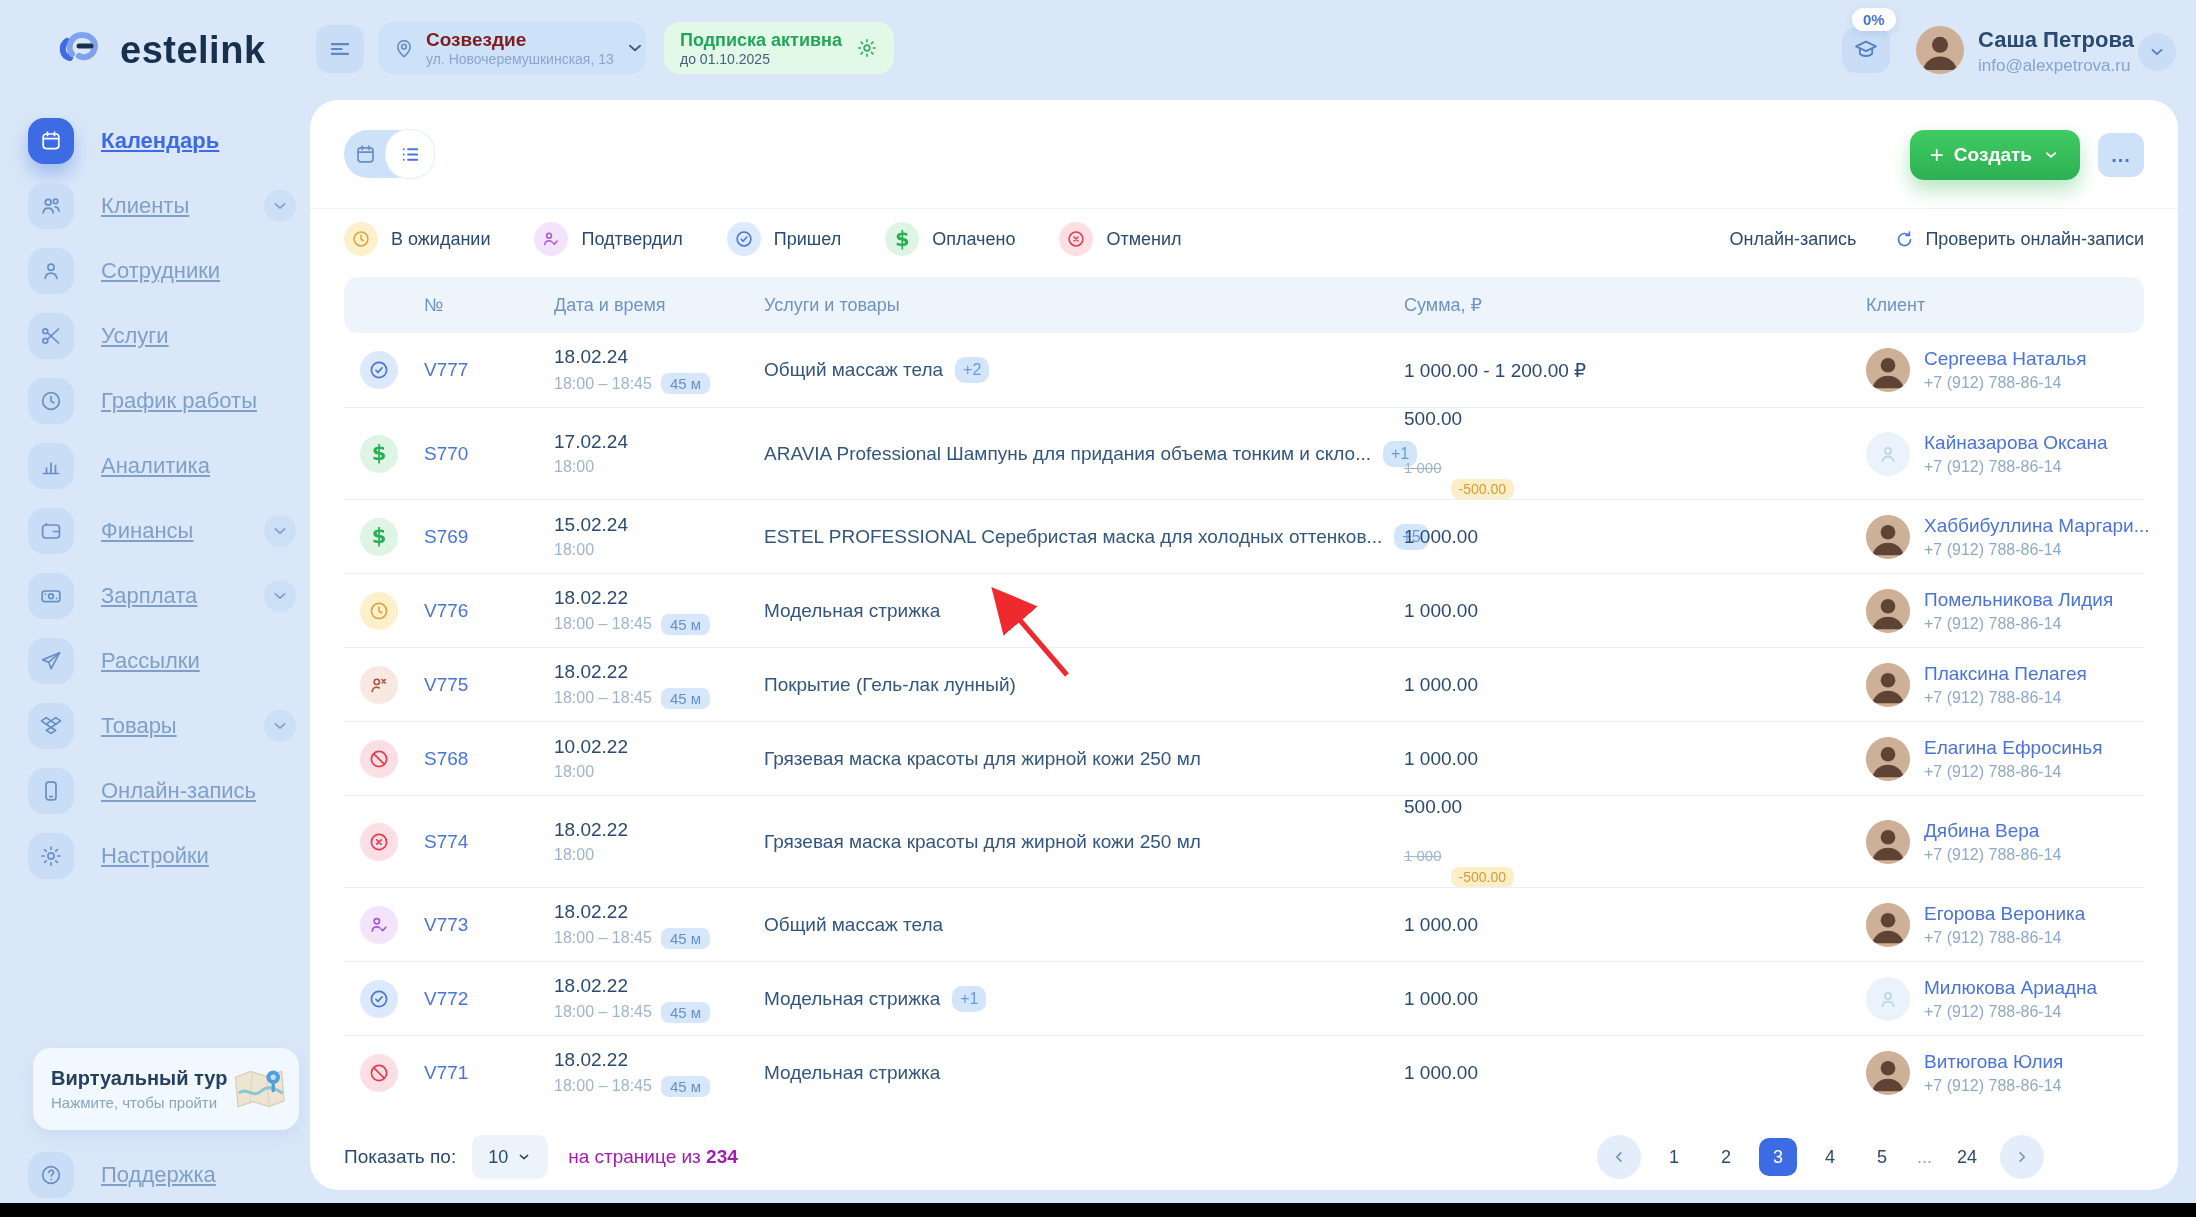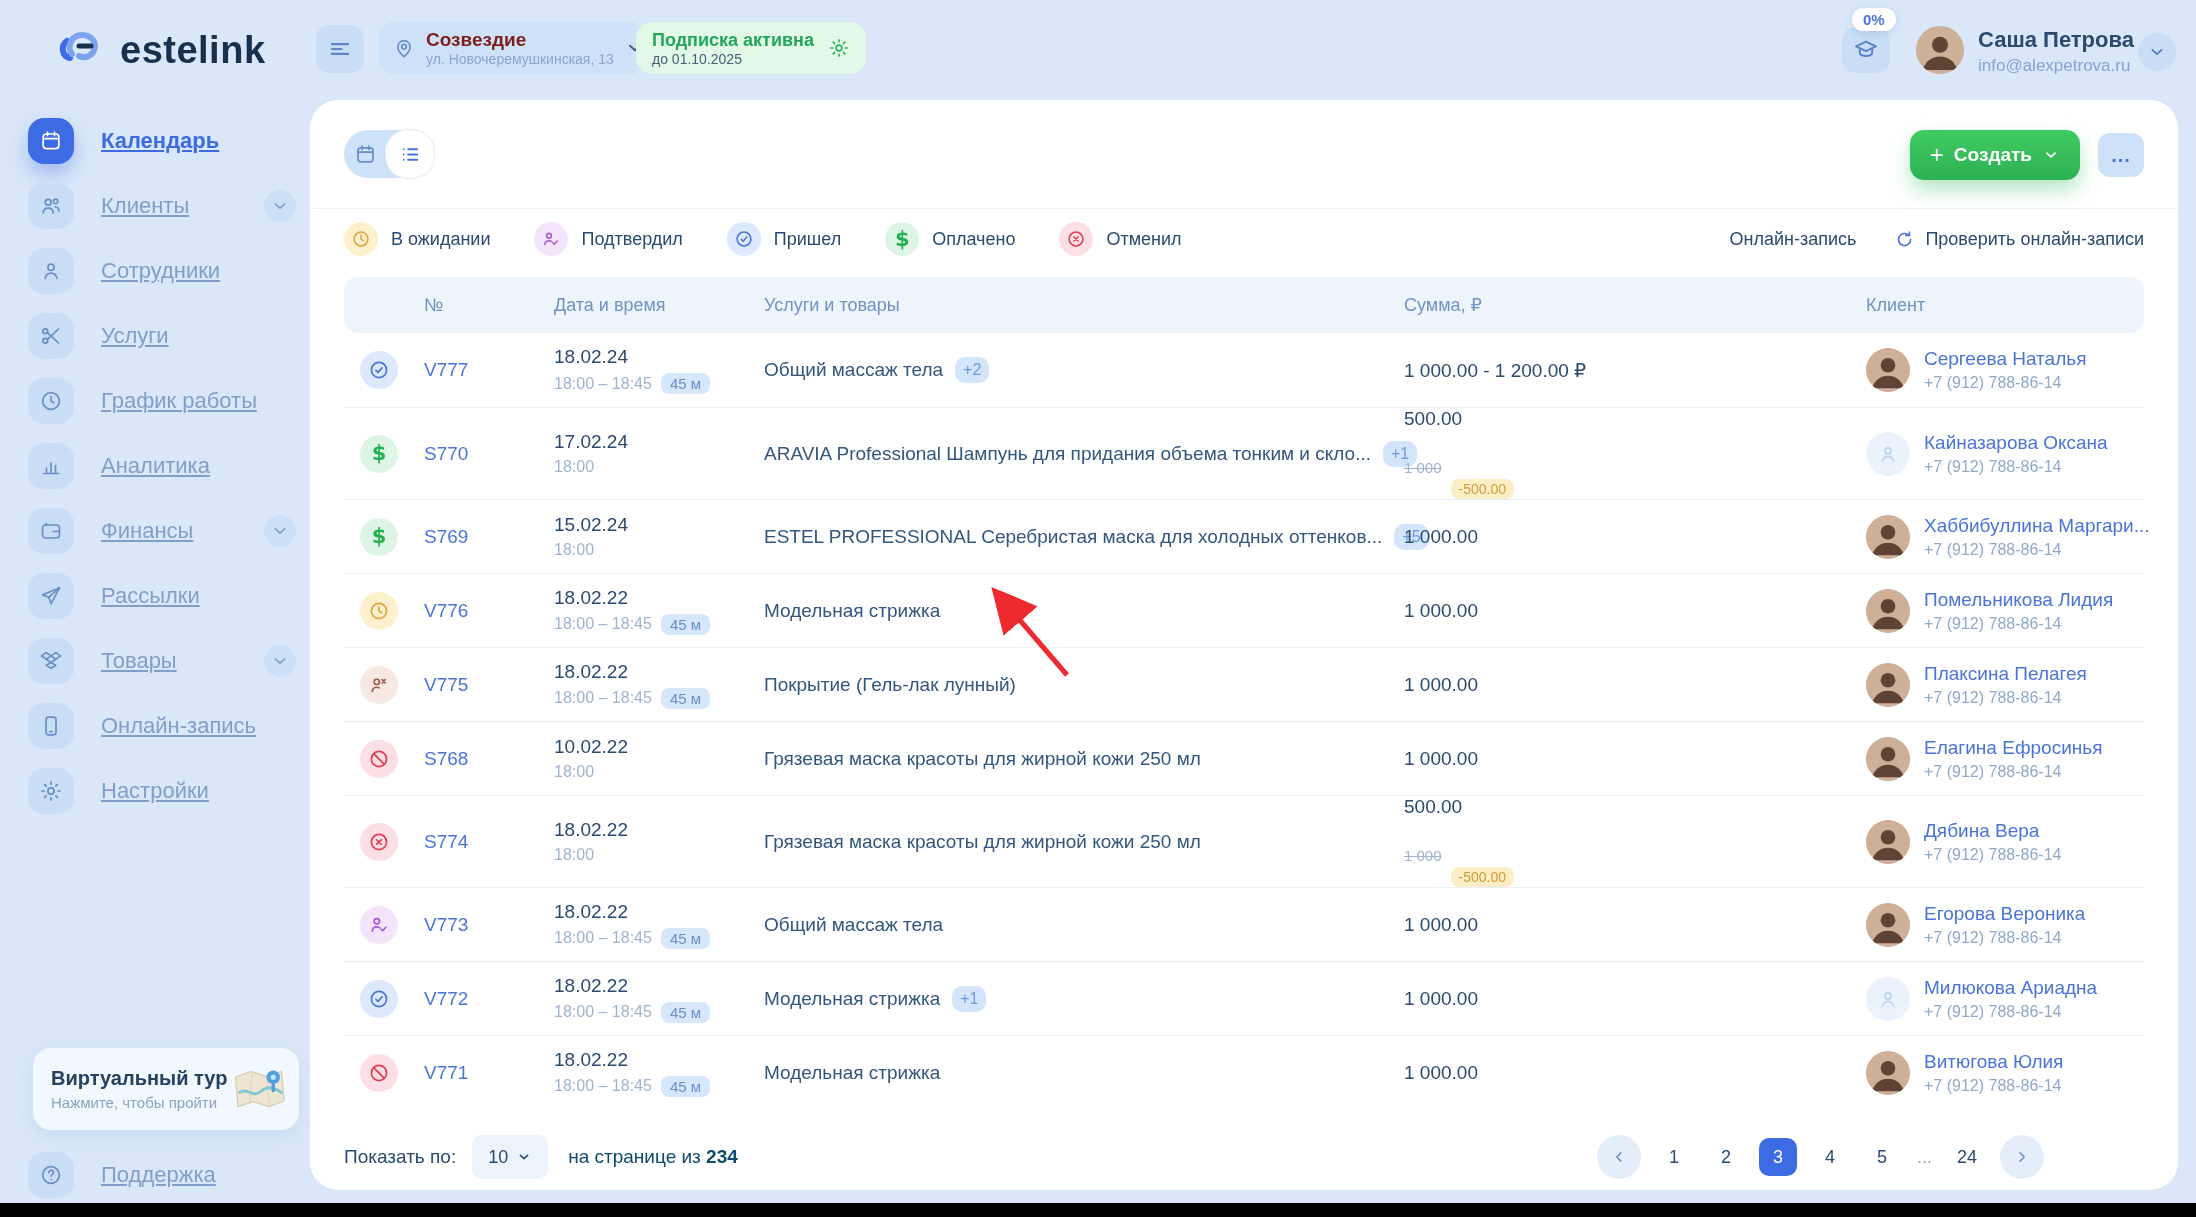--- a/index.html
+++ b/index.html
@@ -20,21 +20,21 @@
   .hamburger-btn { position:absolute; left:316px; top:25px; width:48px; height:48px;
     background:#c9def6; border-radius:14px; display:flex; align-items:center; justify-content:center; color:#5f87c6; }
 
   .branch-pill { position:absolute; left:378px; top:22px; width:268px; height:52px;
     background:#cde2f8; border-radius:16px; display:flex; align-items:center; padding:0 14px; gap:10px; }
   .branch-pin { color:#6b8fc9; }
   .branch-name { font-size:19px; font-weight:700; color:#7f1d1d; line-height:1.2; }
   .branch-addr { font-size:14px; color:#8aa6cf; white-space:nowrap; }
   .branch-chev { margin-left:auto; color:#3d5e84; }
 
-  .sub-pill { position:absolute; left:636px; top:22px; height:52px; min-width:200px;
+  .sub-pill { position:absolute; left:664px; top:22px; height:52px; min-width:200px;
     background:#e2f9e8; border-radius:16px; display:flex; align-items:center; padding:0 16px; gap:14px; }
   .sub-status { font-size:18px; font-weight:700; color:#23a55a; line-height:1.25; }
   .sub-until { font-size:14px; color:#44607e; }
   .sub-gear { color:#2fae60; }
 
   .edu-btn { position:absolute; left:1842px; top:27px; width:48px; height:46px;
     background:#c9def6; border-radius:14px; display:flex; align-items:center; justify-content:center; color:#577fc5; }
   .progress-pill { position:absolute; left:1852px; top:8px; padding:3px 11px; background:#ffffff;
     border-radius:999px; font-size:15px; font-weight:700; color:#4a74d8; box-shadow:0 3px 8px rgba(60,100,180,.15); z-index:3; }
 
@@ -114,21 +114,21 @@
   .client-cell { display:flex; align-items:center; gap:14px; }
   .client-avatar { width:44px; height:44px; border-radius:50%; overflow:hidden; flex:0 0 auto; background:#d9c0a8; }
   .client-avatar.ph { background:#eaf2fc; display:flex; align-items:center; justify-content:center; }
   .client-name { font-size:19px; font-weight:500; color:#4a74d8; cursor:pointer; white-space:nowrap; }
   .client-phone { margin-top:4px; font-size:16px; color:#8fa9c9; }
 
   .pagination { margin-top:24px; height:48px; display:flex; align-items:center; }
   .show-by { font-size:19px; color:#2b4a70; }
   .page-size { margin-left:16px; height:44px; width:76px; background:#edf3fb; border-radius:10px;
     display:flex; align-items:center; justify-content:center; gap:8px; font-size:18px; font-weight:500; color:#2b4a70; cursor:pointer; }
-  .of-text { margin-left:20px; font-size:19px; color:#0c4a6e; }
+  .of-text { margin-left:20px; font-size:19px; color:#a21caf; }
   .of-text b { font-weight:700; }
   .pager { margin-left:auto; margin-right:100px; display:flex; align-items:center; gap:14px; }
   .pg-circle { width:44px; height:44px; border-radius:50%; background:#e4eefa; display:flex;
     align-items:center; justify-content:center; color:#6f94c4; cursor:pointer; }
   .pg-num { min-width:38px; height:38px; border-radius:10px; display:flex; align-items:center; justify-content:center;
     font-size:18px; font-weight:500; color:#2b4a70; cursor:pointer; padding:0 4px; }
   .pg-num.active { background:#3d6be4; color:#ffffff; }
   .pg-dots { color:#8fa9c9; font-size:18px; padding:0 2px; }
 
   .annotation-arrow { position:absolute; left:980px; top:578px; z-index:5; pointer-events:none; }
@@ -285,20 +285,35 @@
     <span class="side-label">Финансы</span>
     <span class="side-chevron">
           <svg viewBox="0 0 24 24" width="20" height="20" fill="none" stroke="currentColor" stroke-width="2" stroke-linecap="round" stroke-linejoin="round">
             <path d="M6.5 9.5l5.5 5 5.5-5"></path>
           </svg>
         </span>
   </div>
   <div class="side-item">
     <span class="chip">
           <svg viewBox="0 0 24 24" width="24" height="24" fill="none" stroke="currentColor" stroke-width="1.7" stroke-linecap="round" stroke-linejoin="round">
+            <rect x="3.2" y="7" width="17.6" height="10.6" rx="2.4"></rect>
+            <circle cx="12" cy="12.3" r="2.4"></circle>
+            <path d="M6.4 10.2v.01M17.6 14.4v.01"></path>
+          </svg>
+        </span>
+    <span class="side-label">Зарплата</span>
+    <span class="side-chevron">
+          <svg viewBox="0 0 24 24" width="20" height="20" fill="none" stroke="currentColor" stroke-width="2" stroke-linecap="round" stroke-linejoin="round">
+            <path d="M6.5 9.5l5.5 5 5.5-5"></path>
+          </svg>
+        </span>
+  </div>
+  <div class="side-item">
+    <span class="chip">
+          <svg viewBox="0 0 24 24" width="24" height="24" fill="none" stroke="currentColor" stroke-width="1.7" stroke-linecap="round" stroke-linejoin="round">
             <path d="M20.5 3.8L3.6 10.9l6.2 2.3 2.3 6.4 8.4-15.8z"></path>
             <path d="M9.8 13.2l10.7-9.4"></path>
           </svg>
         </span>
     <span class="side-label">Рассылки</span>
 
   </div>
   <div class="side-item">
     <span class="chip">
           <svg viewBox="0 0 24 24" width="24" height="24" fill="none" stroke="currentColor" stroke-width="1.7" stroke-linecap="round" stroke-linejoin="round">

